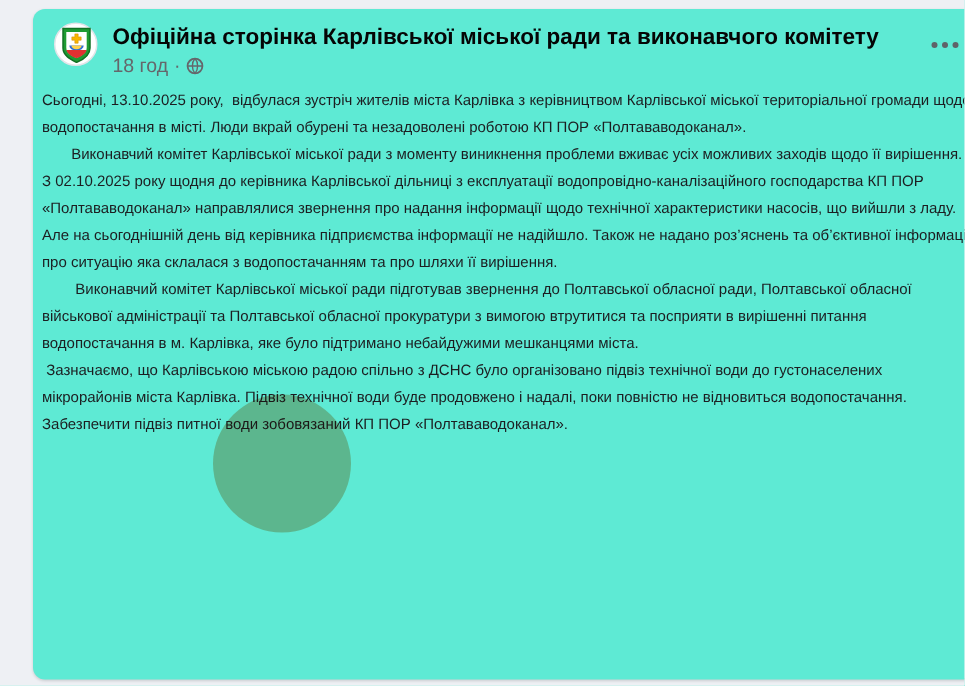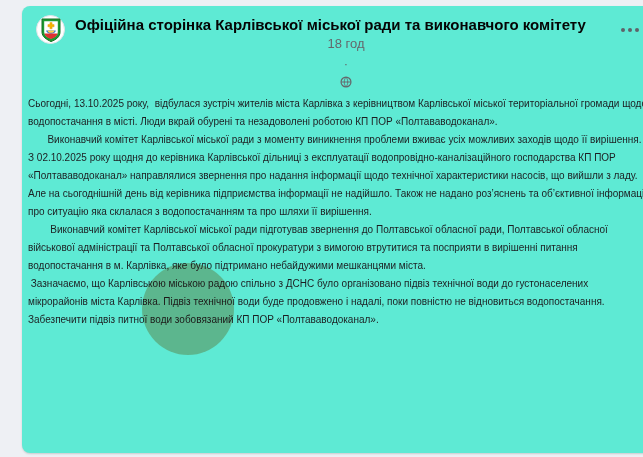--- a/index.html
+++ b/index.html
@@ -53,21 +53,20 @@
     cursor: pointer;
   }
   .meta {
     display: flex;
     align-items: center;
     gap: 4px;
     font-size: 13px;
     color: #65676b;
     line-height: 16px;
     margin-top: 2px;
-    flex-direction: column;
   }
   .meta .timestamp { cursor: pointer; }
   .more-btn {
     margin-left: auto;
     margin-top: 7px;
     border: none;
     background: transparent;
     display: flex;
     align-items: center;
     gap: 3px;

